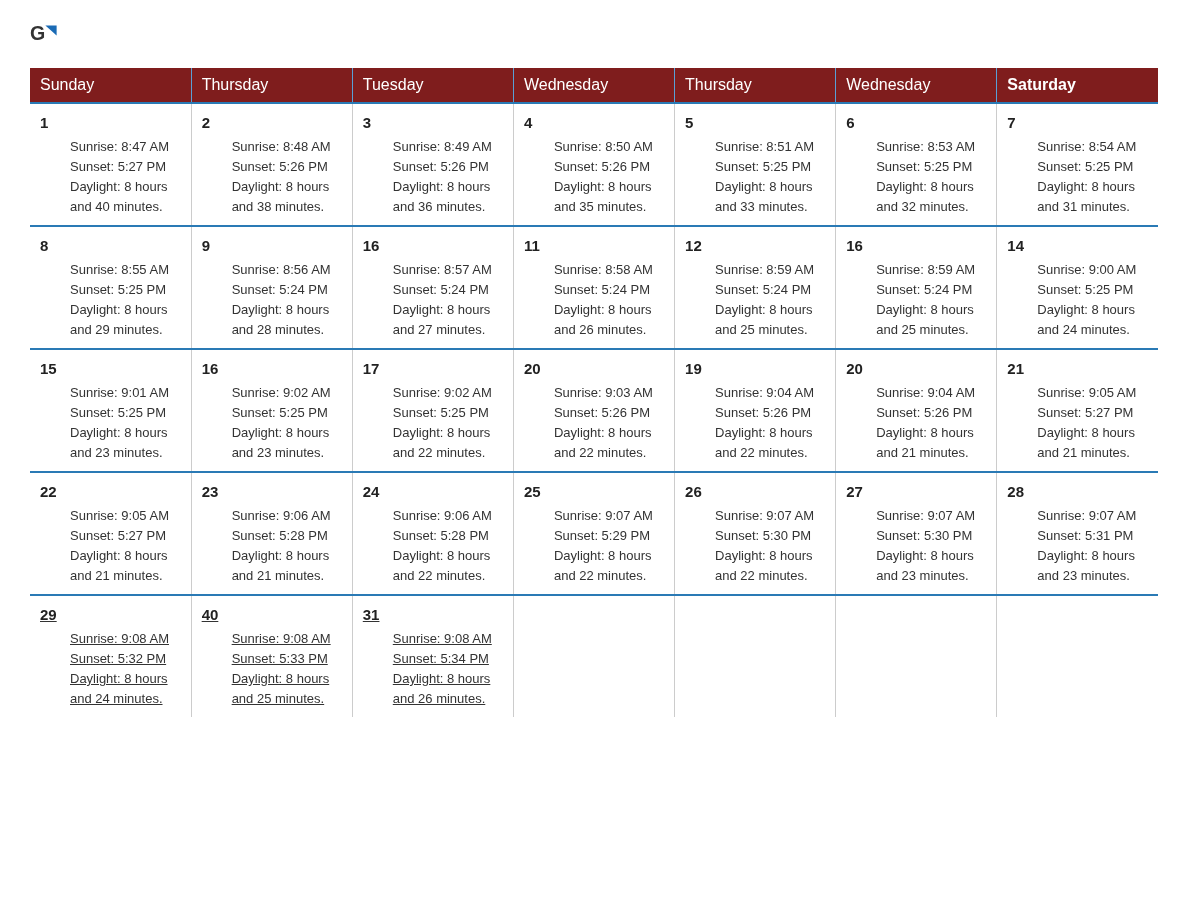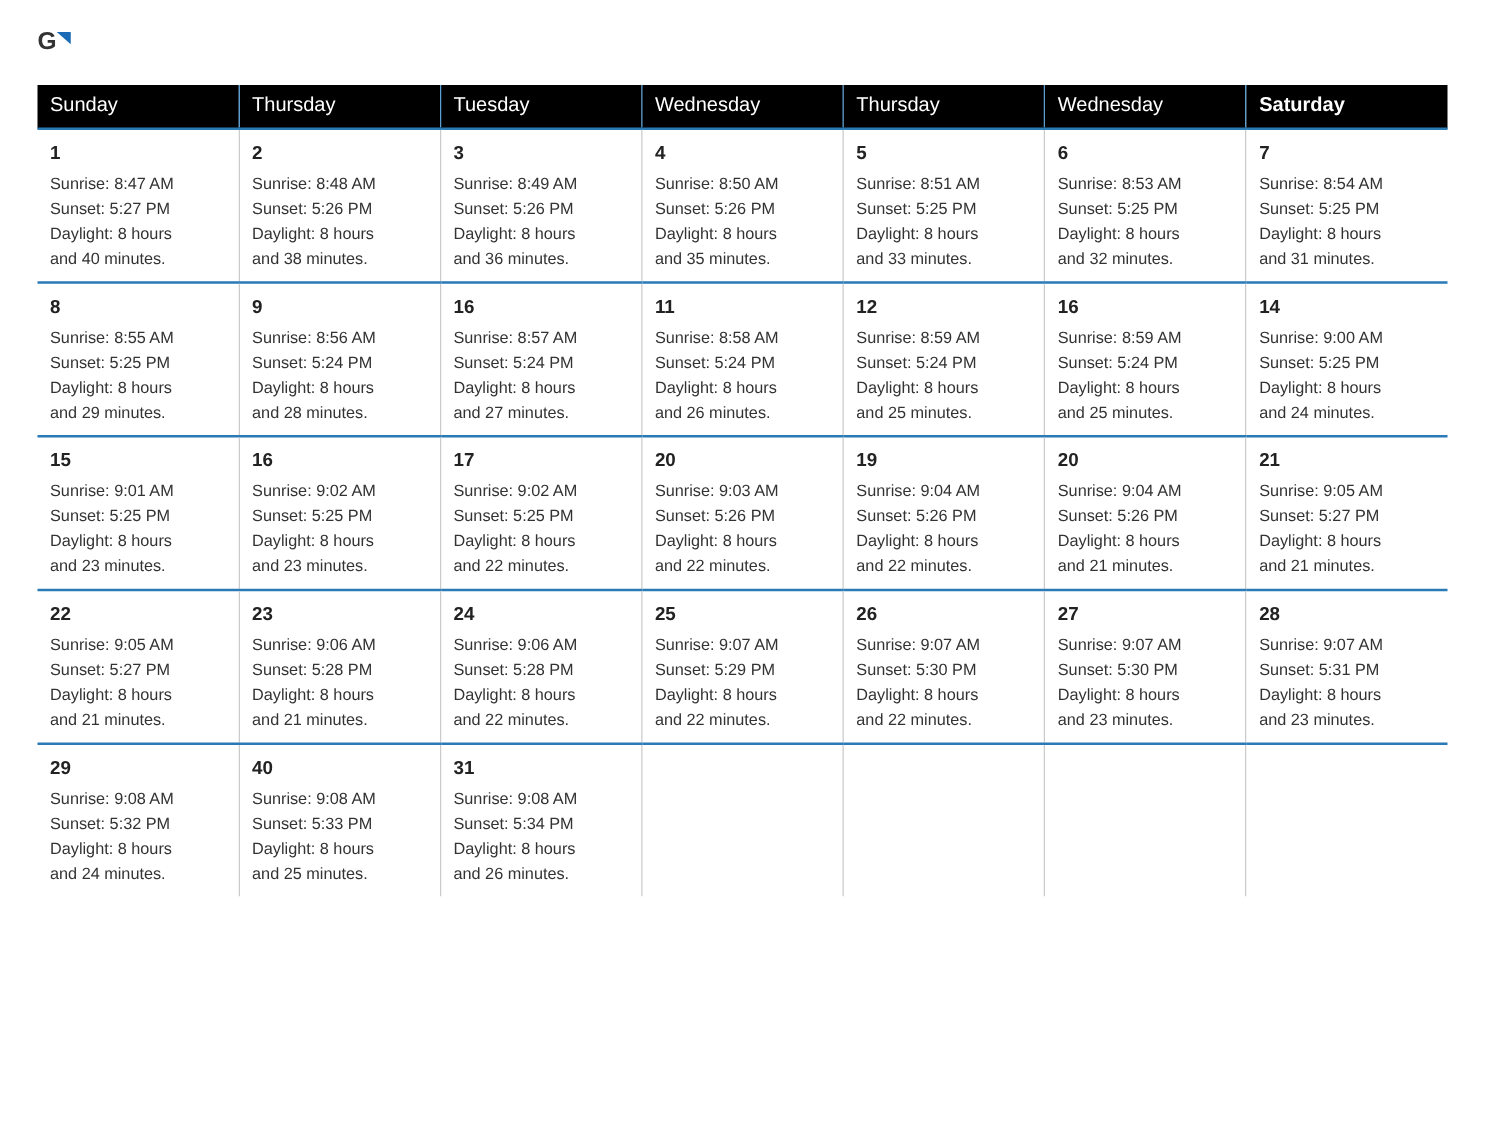--- a/index.html
+++ b/index.html
@@ -37,21 +37,21 @@
     .calendar-subtitle {
       font-size: 22px;
       color: #555;
       margin-top: 4px;
     }
     table {
       width: 100%;
       border-collapse: collapse;
     }
     thead tr th {
-      background: #000000;
+      background: #7f1d1d;
       color: #fff;
       text-align: left;
       padding: 8px 10px;
       font-size: 16px;
       font-weight: normal;
       border-right: 1px solid #5a9fd4;
     }
     thead tr th:last-child {
       border-right: none;
       font-weight: bold;
@@ -74,23 +74,25 @@
       font-size: 15px;
       font-weight: bold;
       color: #222;
       display: block;
       margin-bottom: 2px;
     }
     .day-info {
       font-size: 13px;
       color: #333;
       line-height: 1.55;
+      margin-left: 30px;
     }
     tbody tr:last-child td {
       border-bottom: none;
+      text-decoration: underline;
     }
   </style>
 </head>
 <body>
 
 <div class="header">
   <div class="logo">
     <svg class="logo-icon" viewBox="0 0 40 40" xmlns="http://www.w3.org/2000/svg">
       <text x="0" y="28" font-size="28" font-weight="bold" fill="#333" font-family="Arial">G</text>
       <polygon points="22,8 38,8 38,22" fill="#1a6bb5"></polygon>

